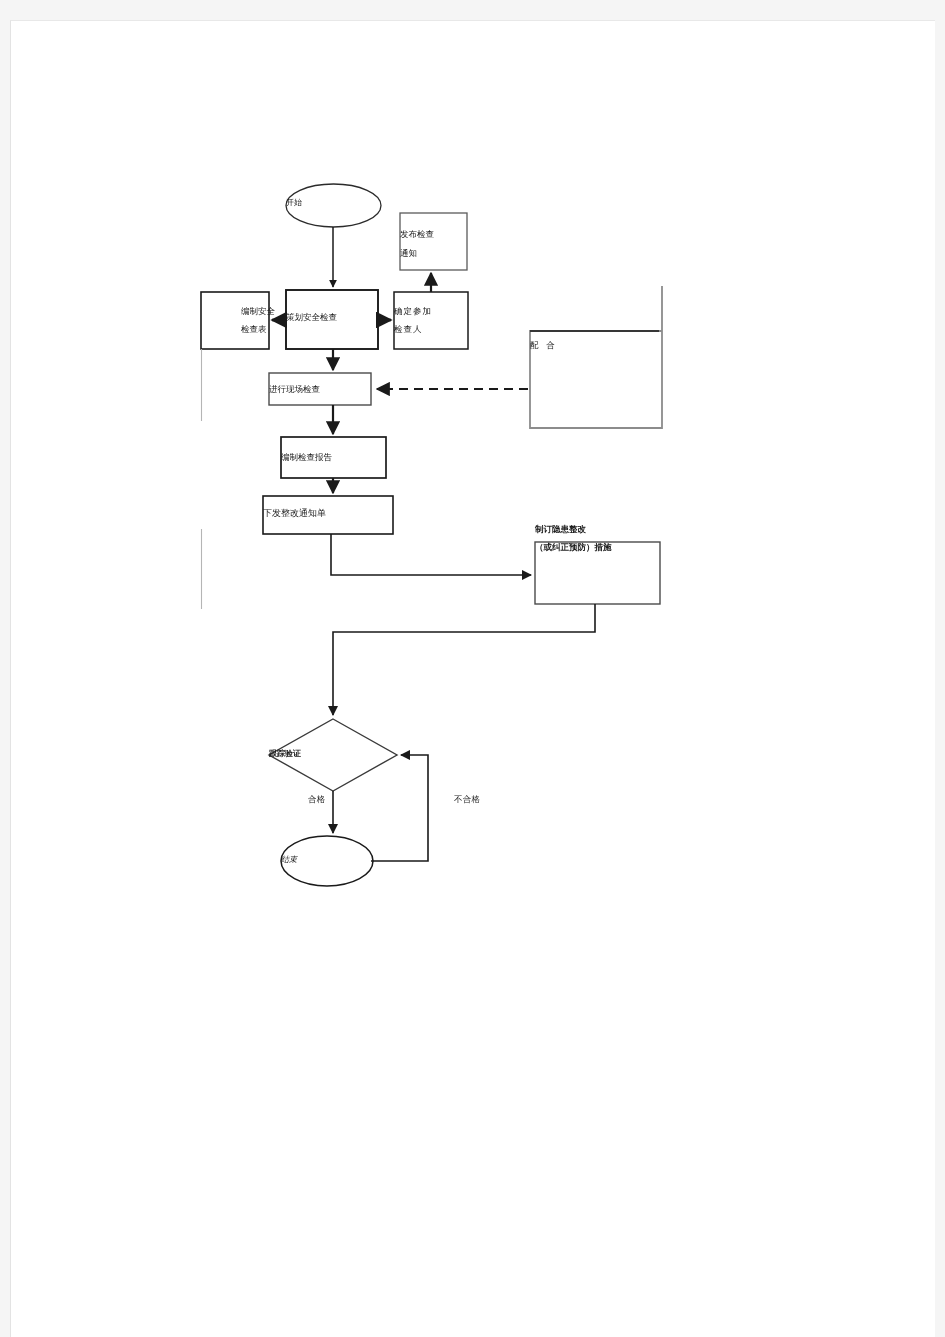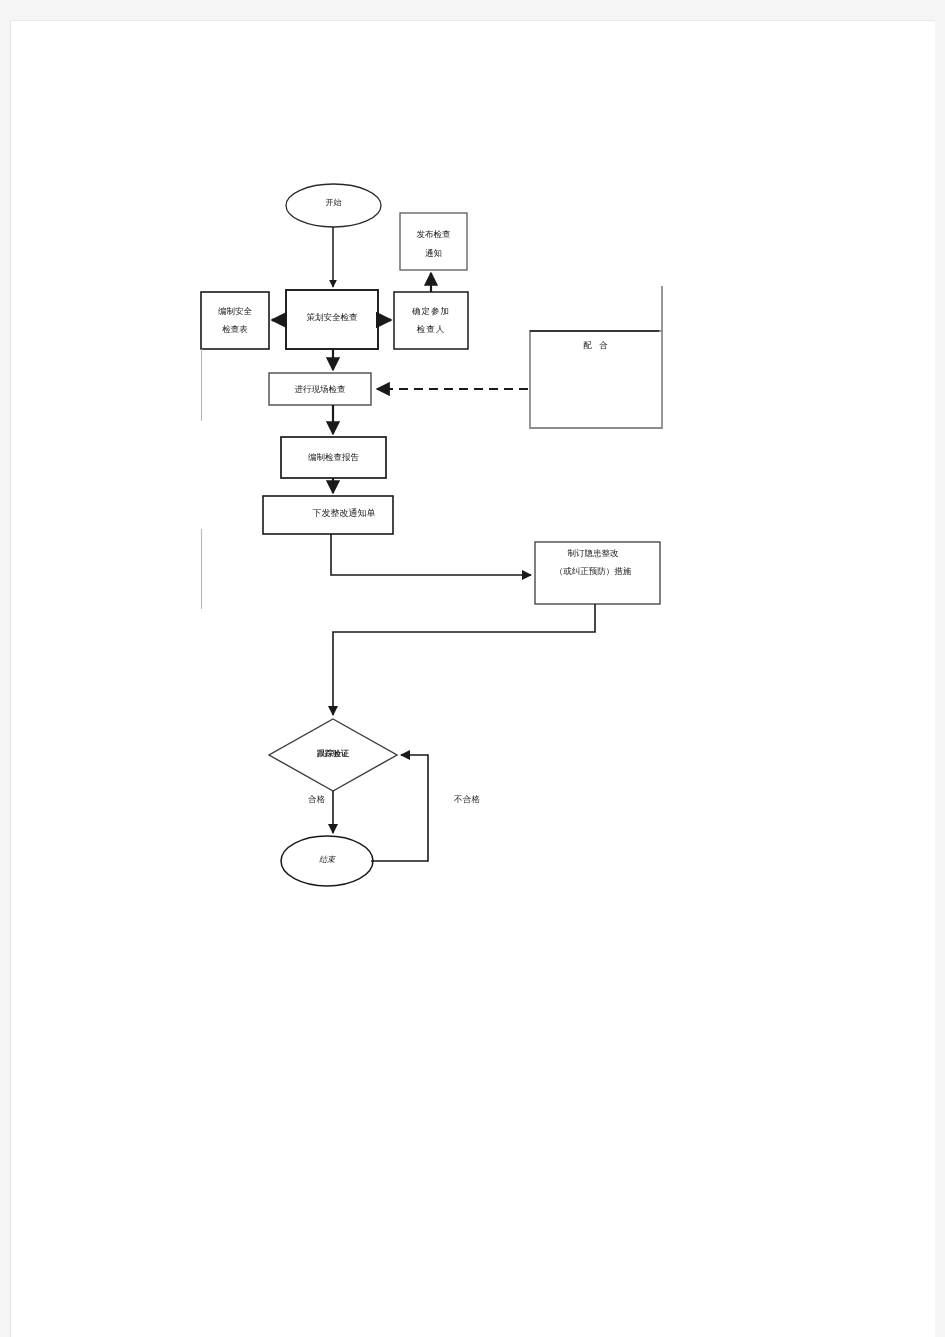--- a/index.html
+++ b/index.html
@@ -38,21 +38,21 @@
     position: absolute;
     left: 0;
     top: 0;
     width: 925px;
     height: 1317px;
   }
   .node-label {
     position: absolute;
     font-family: "Liberation Sans", "DejaVu Sans", sans-serif;
     color: #1a1a1a;
-    text-align: center;
+    text-align: left;
     line-height: 1.55;
     white-space: pre;
     pointer-events: none;
     -webkit-font-smoothing: none;
   }
   .edge-label {
     position: absolute;
     font-family: "Liberation Sans", "DejaVu Sans", sans-serif;
     font-size: 8.5px;
     color: #1a1a1a;
@@ -129,35 +129,35 @@
     <path d="M 360 840 L 417 840 L 417 734 L 390 734" fill="none" stroke="#1a1a1a" stroke-width="1.6" marker-end="url(#arrowlg)"></path>
   </svg>
 
   <div class="node-label" style="left:275px; top:176px; width:95px; font-size:8px;">开始</div>
 
   <div class="node-label" style="left:389px; top:204px; width:67px; font-size:8.5px; line-height:2.2;">发布检查
 通知</div>
 
   <div class="node-label" style="left:275px; top:290px; width:92px; font-size:8.5px;">策划安全检查</div>
 
-  <div class="node-label" style="left:190px; top:282px; width:68px; font-size:8.5px; line-height:2.1;">编制安全
+  <div class="node-label" style="left:190px; top:282px; width:68px; font-size:8.5px; line-height:2.1;padding-left:40px;">编制安全
 检查表</div>
 
   <div class="node-label" style="left:383px; top:282px; width:74px; font-size:8.5px; line-height:2.1; letter-spacing:1px;">确定参加
 检查人</div>
 
   <div class="node-label" style="left:258px; top:362px; width:102px; font-size:8.5px;">进行现场检查</div>
 
   <div class="node-label" style="left:519px; top:318px; width:132px; font-size:8.5px; letter-spacing:1px;">配  合</div>
 
   <div class="node-label" style="left:270px; top:430px; width:105px; font-size:8.5px;">编制检查报告</div>
 
-  <div class="node-label" style="left:252px; top:486px; width:130px; font-size:9px;padding-left:16px;">下发整改通知单</div>
+  <div class="node-label" style="left:252px; top:486px; width:130px; font-size:9px;">下发整改通知单</div>
 
-  <div class="node-label" style="left:524px; top:524px; width:116px; font-size:8.5px; line-height:2.1;">制订隐患整改
+  <div class="node-label" style="left:524px; top:500px; width:116px; font-size:8.5px; line-height:2.1;font-weight:bold;">制订隐患整改
 （或纠正预防）措施</div>
 
   <div class="node-label" style="left:258px; top:727px; width:128px; font-size:8px;font-weight:bold;">跟踪验证</div>
 
   <div class="node-label" style="left:270px; top:833px; width:92px; font-size:8px;font-style:italic;">结束</div>
 
   <div class="edge-label" style="left:297px; top:773px;">合格</div>
 
   <div class="edge-label" style="left:427px; top:773px;margin-left:16px;">不合格</div>
 

